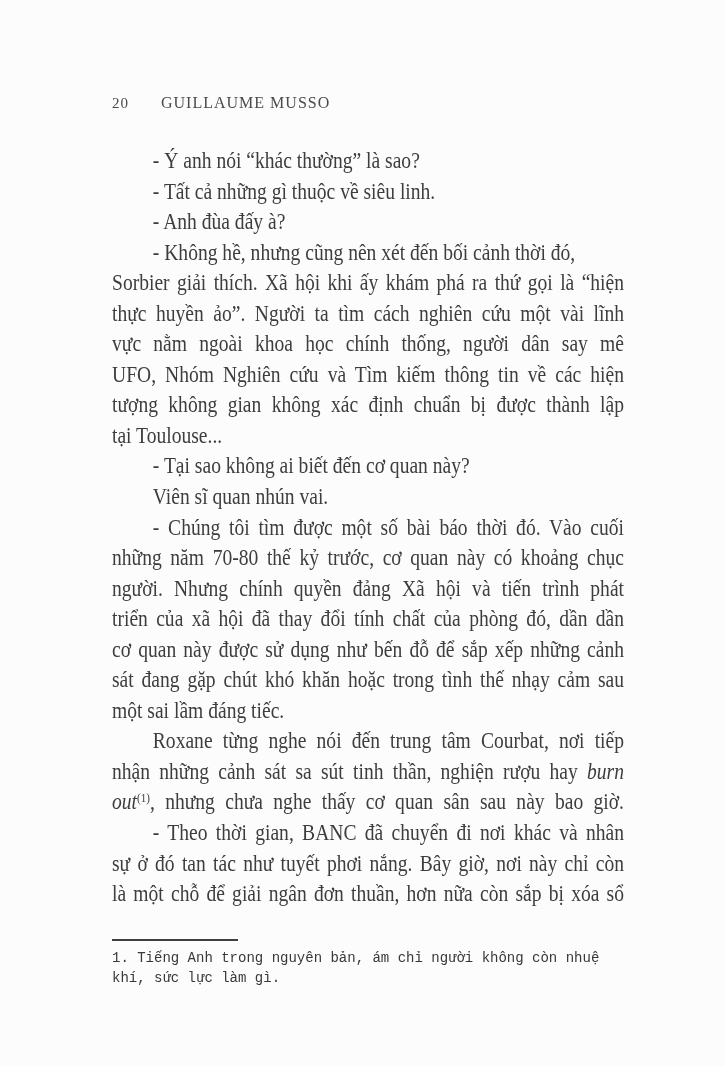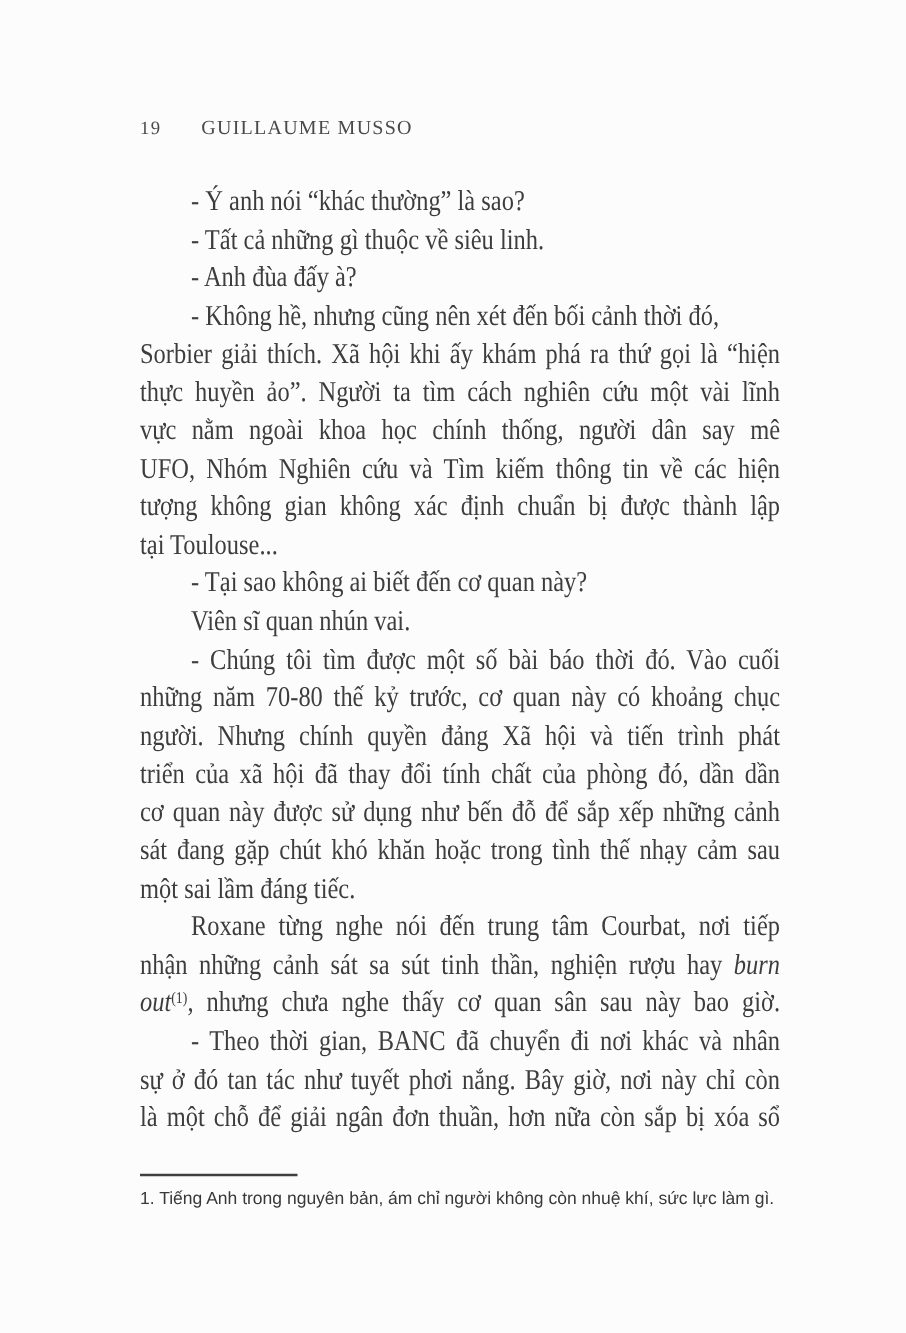--- a/index.html
+++ b/index.html
@@ -73,33 +73,33 @@
     top: 939px;
     width: 126px;
     height: 2px;
     background: #3f3f3f;
   }
   .footnote {
     position: absolute;
     left: 112px;
     top: 948px;
     width: 524px;
-    font-family: Liberation Sans, sans-serif;
+    font-family: Liberation Mono, monospace;
     font-size: 14px;
     line-height: 20px;
     color: #383838;
   }
 </style>
 </head>
 <body>
 
 <div class="page">
 
   <header class="pg-header">
-    <span class="pg-num">19</span>
+    <span class="pg-num">20</span>
     <span class="pg-author">GUILLAUME MUSSO</span>
   </header>
 
   <main class="body-text" id="body-text">
       <div class="para">
         <div class="line indent"><span>- Ý anh nói “khác thường” là sao?</span></div>
       </div>
       <div class="para">
         <div class="line indent"><span>- Tất cả những gì thuộc về siêu linh.</span></div>
       </div>

